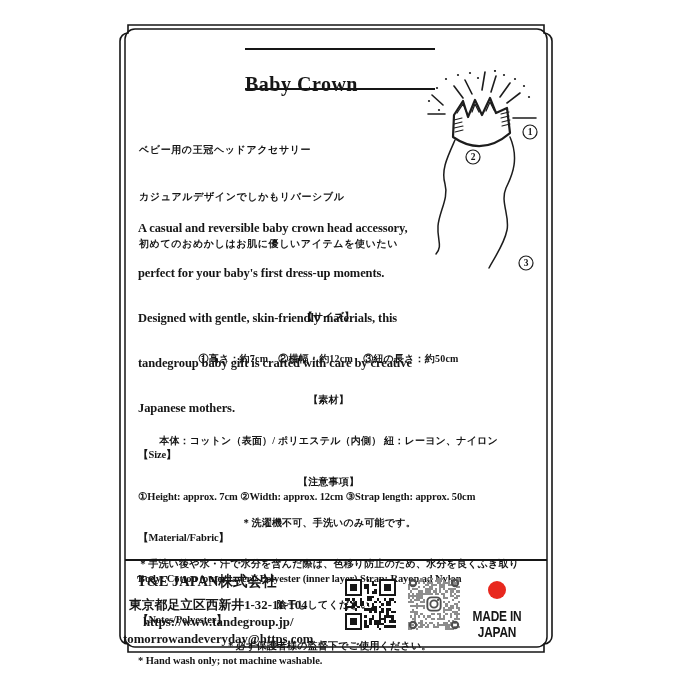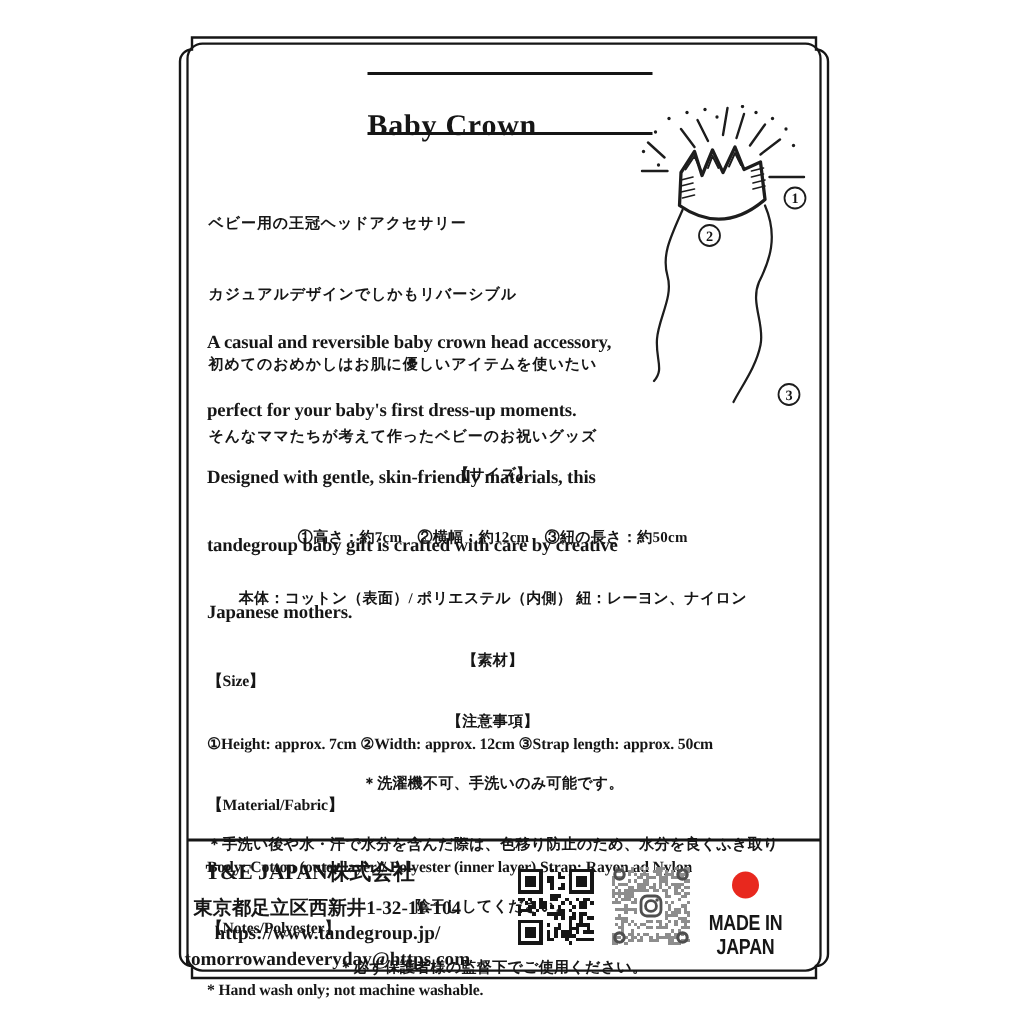--- a/index.html
+++ b/index.html
@@ -39,21 +39,20 @@
   </svg>
 
   <div class="abs rule rule-top"></div>
   <h1 class="abs page-title">Baby Crown</h1>
   <div class="abs rule rule-bottom"></div>
 
   <div class="abs txt intro-jp">
     <div>ベビー用の王冠ヘッドアクセサリー</div>
     <div>カジュアルデザインでしかもリバーシブル</div>
     <div>初めてのおめかしはお肌に優しいアイテムを使いたい</div>
-    <div>そんなママたちが考えて作ったベビーのお祝いグッズ</div>
   </div>
 
   <div class="abs txt intro-en">
     <div>A casual and reversible baby crown head accessory,</div>
     <div>perfect for your baby's first dress-up moments.</div>
     <div>Designed with gentle, skin-friendly materials, this</div>
     <div>tandegroup baby gift is crafted with care by creative</div>
     <div>Japanese mothers.</div>
   </div>
 
@@ -94,22 +93,22 @@
       <g>
         <circle cx="111" cy="193" r="7" fill="#fff" stroke="#1d1d1d" stroke-width="1.2"></circle>
         <text x="111" y="196.4">3</text>
       </g>
     </g>
   </svg>
 
   <div class="abs txt specs-jp">
     <div>【サイズ】</div>
     <div>①高さ：約7cm　②横幅：約12cm　③紐の長さ：約50cm</div>
+    <div>【素材】</div>
     <div>本体：コットン（表面）/ ポリエステル（内側） 紐：レーヨン、ナイロン</div>
-    <div>【素材】</div>
     <div>【注意事項】</div>
     <div>＊洗濯機不可、手洗いのみ可能です。</div>
     <div>＊手洗い後や水・汗で水分を含んだ際は、色移り防止のため、水分を良くふき取り</div>
     <div>陰干ししてください。</div>
     <div>＊必ず保護者様の監督下でご使用ください。</div>
   </div>
 
   <div class="abs txt specs-en">
     <div>【Size】</div>
     <div>①Height: approx. 7cm ②Width: approx. 12cm ③Strap length: approx. 50cm</div>

